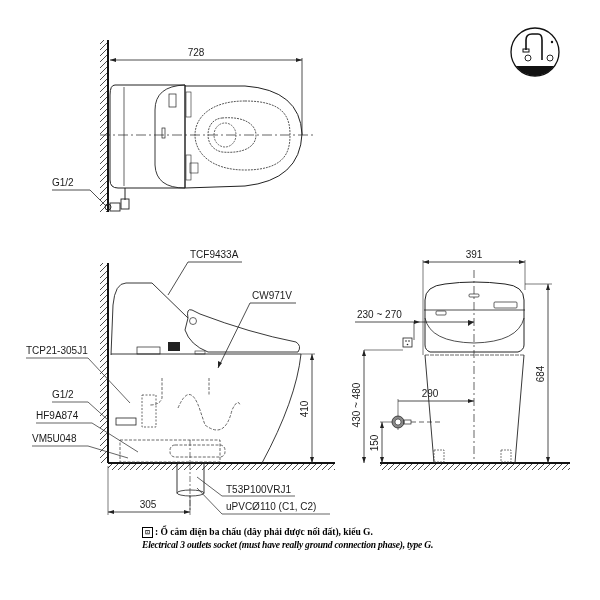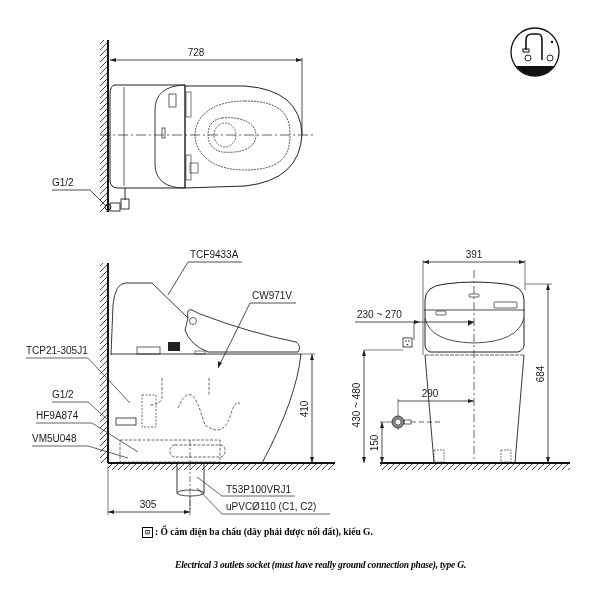--- a/index.html
+++ b/index.html
@@ -1,21 +1,21 @@
 <!DOCTYPE html>
 <html><head>
 <meta charset="utf-8">
 <style>
   html, body { margin:0; padding:0; background:#ffffff; }
   body { width:600px; height:600px; position:relative; overflow:hidden; font-family:"Liberation Sans", sans-serif; }
   #drawing { position:absolute; left:0; top:0; width:600px; height:600px; }
   .lbl { font-family:"Liberation Sans", sans-serif; font-size:10px; fill:#1a1a1a; }
   .note { position:absolute; left:142px; font-family:"Liberation Serif", serif; color:#000; white-space:nowrap; }
   .note1 { top:527px; font-size:9.5px; font-weight:bold; }
-  .note2 { top:560px; font-size:9.5px; font-weight:bold; font-style:italic; letter-spacing:-0.2px;margin-left:33px; }
+  .note2 { top:540px; font-size:9.5px; font-weight:bold; font-style:italic; letter-spacing:-0.2px; }
   .sock { display:inline-block; width:9px; height:9px; border:1px solid #000; font-size:6px; line-height:9px; text-align:center; vertical-align:middle; margin-right:2px; }
 </style>
 </head>
 <body>
 
 <svg id="drawing" viewBox="0 0 600 600" xmlns="http://www.w3.org/2000/svg">
   <defs>
     <pattern id="hatchV" width="6" height="6" patternUnits="userSpaceOnUse">
       <line x1="0" y1="6" x2="6" y2="0" stroke="#222" stroke-width="0.8"></line>
     </pattern>

